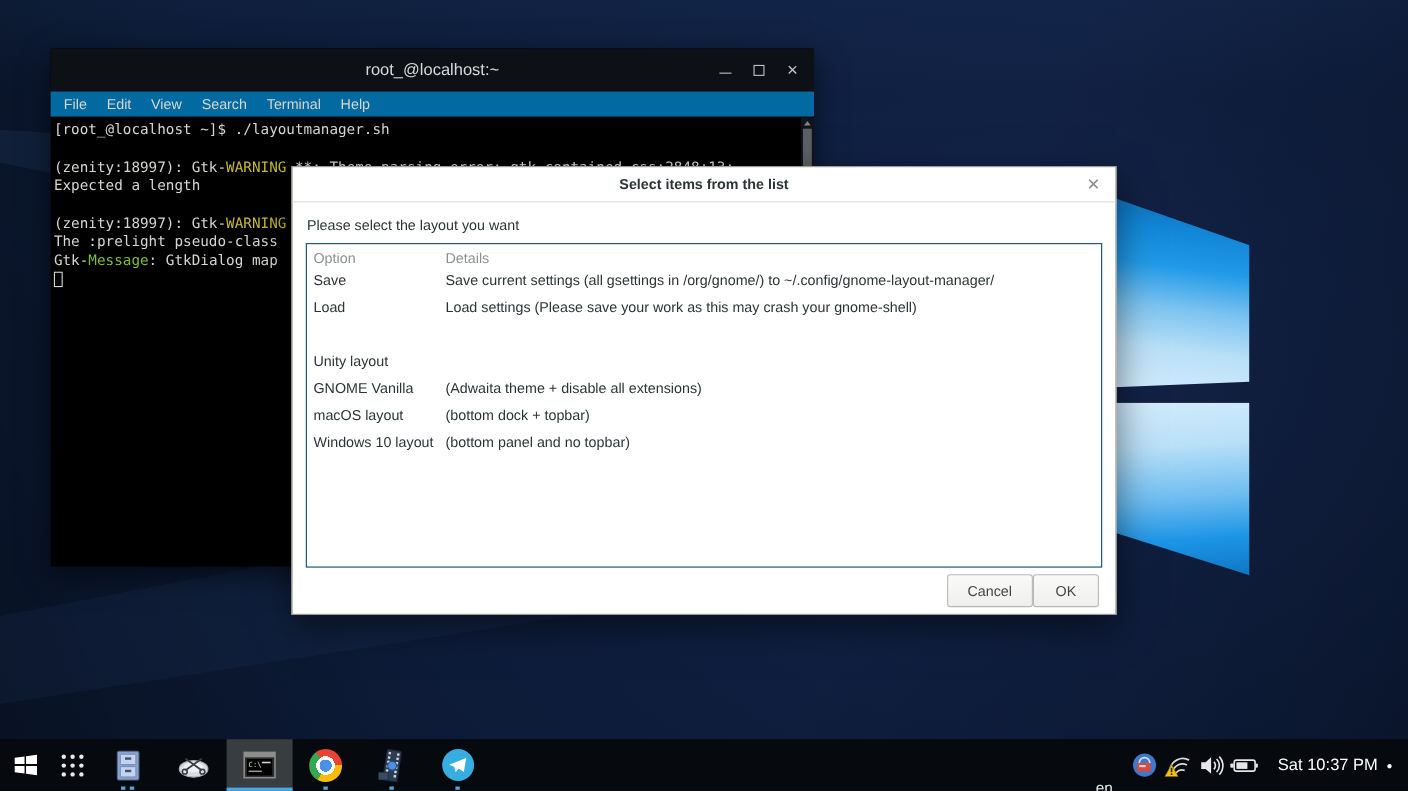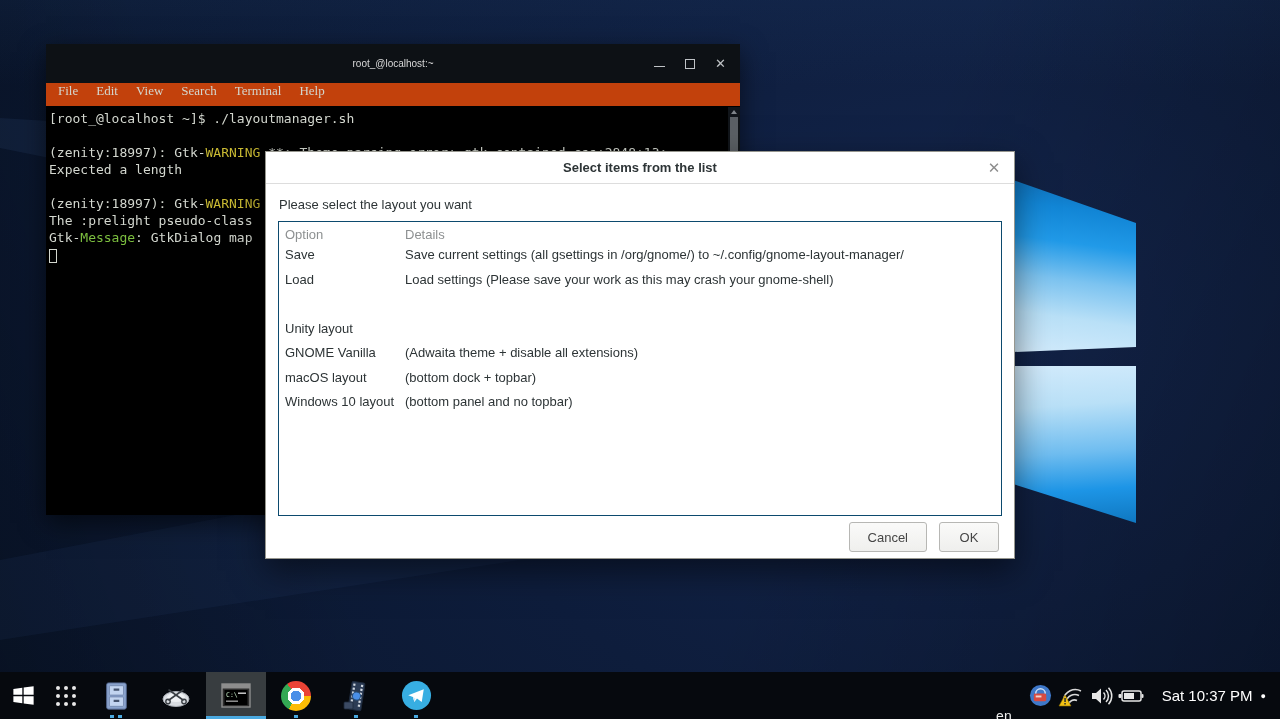--- a/index.html
+++ b/index.html
@@ -30,28 +30,28 @@
   .pane-lower { position:absolute; left:1013px; top:366px; width:123px; height:157px;
     clip-path:polygon(0 0, 123px 0, 123px 157px, 0 118px);
     background:linear-gradient(176deg, #d2ebfc 0%, #b9e0f7 26%, #6fbdf0 55%, #1d95e6 78%, #0f77c0 100%);
   }
 
   
   .terminal { position:absolute; left:46px; top:44px; width:694px; height:471px;
     background:#000; z-index:2; box-shadow:0 8px 24px rgba(0,0,0,0.55); }
   .term-titlebar { height:39px; background:#0d1115; position:relative;
     display:flex; align-items:center; justify-content:center; }
-  .term-title { color:#d8d8d8; font-size:10px; }
+  .term-title { color:#d8d8d8; font-size:15px; }
   .term-controls { position:absolute; right:14px; top:0; height:100%;
     display:flex; align-items:center; gap:20px; }
   .ctrl-min { width:11px; height:0; border-bottom:1px solid #bfc3c6; margin-top:6px; }
   .ctrl-max { width:10px; height:10px; border:1px solid #bfc3c6; }
   .ctrl-close { color:#bfc3c6; font-size:13px; line-height:1; }
-  .term-menubar { height:23px; background:#c2410c; display:flex; align-items:flex-start;
-    padding-left:3px;font-family:Liberation Serif, serif; }
+  .term-menubar { height:23px; background:#0369a1; display:flex; align-items:center;
+    padding-left:3px; }
   .term-menu-item { color:#d3d7cf; font-size:13px; padding:0 9px; }
   .term-content { position:relative; height:409px;
     font-family:"DejaVu Sans Mono", monospace; font-size:13px; line-height:17px;
     color:#d3d7cf; padding:4px 14px 0 3px; }
   .term-line { height:17px; white-space:pre; }
   .warn { color:#c9ba33; }
   .msg-green { color:#7cbf3f; }
   .cursor { display:inline-block; width:8px; height:14px;
     border:1px solid #d3d7cf; vertical-align:middle; }
   .term-scrollbar { position:absolute; right:0; top:63px; width:12px; height:408px;
@@ -72,21 +72,21 @@
   .dlg-close { position:absolute; right:6px; top:0; height:100%; width:28px;
     display:flex; align-items:center; justify-content:center;
     color:#8d8d8d; font-size:15px; }
   .dlg-body { padding:13px 12px 0 12px; }
   .dlg-prompt { margin:0 0 9px 1px; color:#2d3436; }
   .listbox { border:1px solid #0c4a6e; height:295px; overflow:hidden; background:#fff; }
   .list-header { display:flex; height:25px; align-items:center; color:#8d9091; }
   .list-row { display:flex; height:24.5px; align-items:flex-start; color:#2d3436; }
   .cell-option { width:120px; padding-left:6px; white-space:nowrap; overflow:hidden; }
   .cell-details { flex:1; padding-left:6px; white-space:nowrap; overflow:hidden; }
-  .dlg-buttons { position:absolute; right:15px; bottom:6px; display:flex; gap:12px; }
+  .dlg-buttons { position:absolute; right:15px; bottom:6px; display:flex; }
   .btn { min-width:60px; height:30px; padding:0 18px;
     background:linear-gradient(#fafaf9,#efefed); border:1px solid #b7b7b4;
     border-radius:3px; color:#454545; font-size:13px;
     display:flex; align-items:center; justify-content:center; }
 
   
   .taskbar { position:absolute; left:0; bottom:0; width:1280px; height:47px;
     background:#06090e; z-index:5; display:flex; align-items:center; }
   .tb-btn { height:100%; display:flex; align-items:center; justify-content:center; }
   .start-btn { width:46px; }

